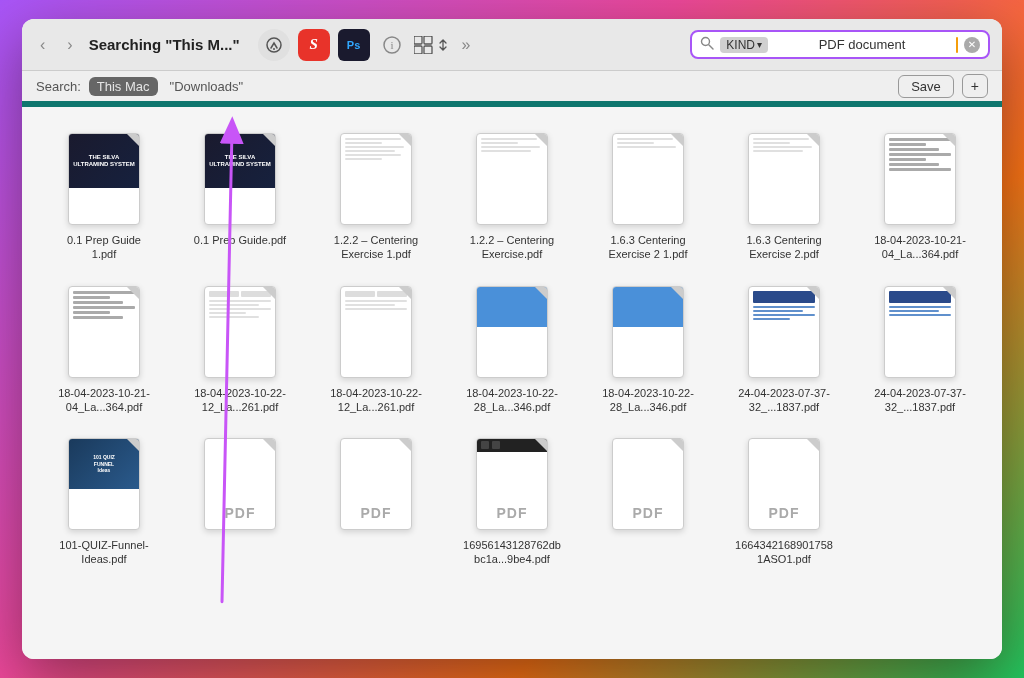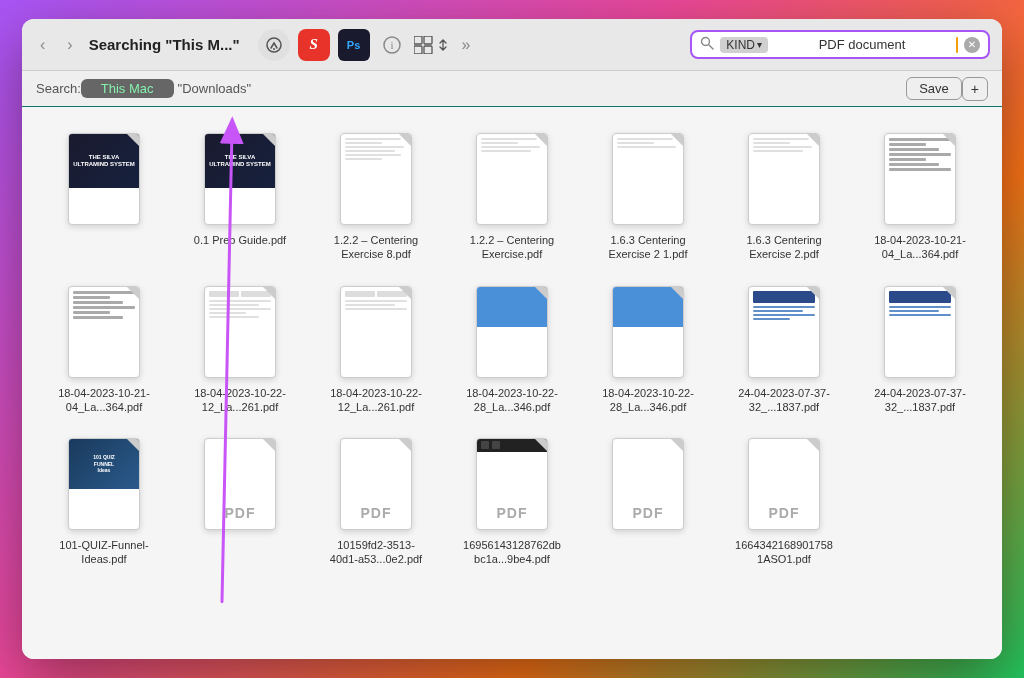--- a/index.html
+++ b/index.html
@@ -163,38 +163,38 @@
       font-size: 10px;
       cursor: pointer;
       display: flex;
       align-items: center;
       justify-content: center;
     }
 
     
     .filterbar {
       background: #efefef;
-      border-bottom: 1px solid #0f766e;
+      border-bottom: 6px solid #0f766e;
       height: 36px;
       display: flex;
       align-items: center;
       padding: 0 14px;
-      gap: 0;
+      gap: 8px;
       flex-shrink: 0;
     }
     .filter-label {
       font-size: 13px;
       color: #555;
       font-weight: 500;
     }
     .filter-chip {
       background: #888;
-      color: #86efac;
+      color: #e5e5e5;
       border-radius: 6px;
-      padding: 2px 20px;
+      padding: 2px 8px;
       font-size: 13px;
       font-weight: 500;
       cursor: pointer;
     }
     .filter-chip.active {
       background: #666;
     }
     .filter-chip-outline {
       background: none;
       border: none;
@@ -402,20 +402,21 @@
             <div style="width:100%;height:60%;background:linear-gradient(135deg,#1a1a2e,#16213e);display:flex;align-items:center;justify-content:center;padding:3px;">
               <div style="color:white;font-size:6px;font-weight:bold;text-align:center;line-height:1.2;">THE SILVA ULTRAMIND SYSTEM</div>
             </div>
             <div style="padding:3px 4px;flex:1;">
               <div class="thumb-line" style="width:90%;"></div>
               <div class="thumb-line short"></div>
               <div class="thumb-line medium"></div>
             </div>
           </div>
         </div>
+        <div class="file-name">0.1 Prep Guide 1.pdf</div>
       </div>
 
       <div class="file-item">
         <div class="file-thumb">
           <div class="pdf-icon">
             <div style="width:100%;height:60%;background:linear-gradient(135deg,#1a1a2e,#16213e);display:flex;align-items:center;justify-content:center;padding:3px;">
               <div style="color:white;font-size:6px;font-weight:bold;text-align:center;line-height:1.2;">THE SILVA ULTRAMIND SYSTEM</div>
             </div>
             <div style="padding:3px 4px;flex:1;">
               <div class="thumb-line" style="width:90%;"></div>
@@ -432,21 +433,21 @@
             <div class="thumb-content">
               <div class="thumb-line" style="width:90%;height:2px;"></div>
               <div class="thumb-line short" style="height:2px;"></div>
               <div class="thumb-line" style="width:95%;height:2px;"></div>
               <div class="thumb-line medium" style="height:2px;"></div>
               <div class="thumb-line" style="width:90%;height:2px;"></div>
               <div class="thumb-line short" style="height:2px;"></div>
             </div>
           </div>
         </div>
-        <div class="file-name">1.2.2 – Centering Exercise 8.pdf</div>
+        <div class="file-name">1.2.2 – Centering Exercise 1.pdf</div>
       </div>
 
       <div class="file-item">
         <div class="file-thumb">
           <div class="pdf-icon">
             <div class="thumb-content">
               <div class="thumb-line" style="width:90%;height:2px;"></div>
               <div class="thumb-line short" style="height:2px;"></div>
               <div class="thumb-line" style="width:95%;height:2px;"></div>
               <div class="thumb-line medium" style="height:2px;"></div>
@@ -635,21 +636,20 @@
       </div>
 
       <div class="file-item">
         <div class="file-thumb">
           <div class="pdf-icon">
             <div class="thumb-content" style="justify-content:flex-end;align-items:center;">
               <div class="pdf-label">PDF</div>
             </div>
           </div>
         </div>
-        <div class="file-name">10159fd2-3513-40d1-a53...0e2.pdf</div>
       </div>
 
       <div class="file-item">
         <div class="file-thumb">
           <div class="pdf-icon">
             <div style="width:100%;background:#222;height:14px;display:flex;align-items:center;padding:2px 4px;gap:3px;">
               <div style="width:8px;height:8px;background:#444;border-radius:1px;"></div>
               <div style="width:8px;height:8px;background:#444;border-radius:1px;"></div>
             </div>
             <div class="thumb-content" style="justify-content:flex-end;align-items:center;">

